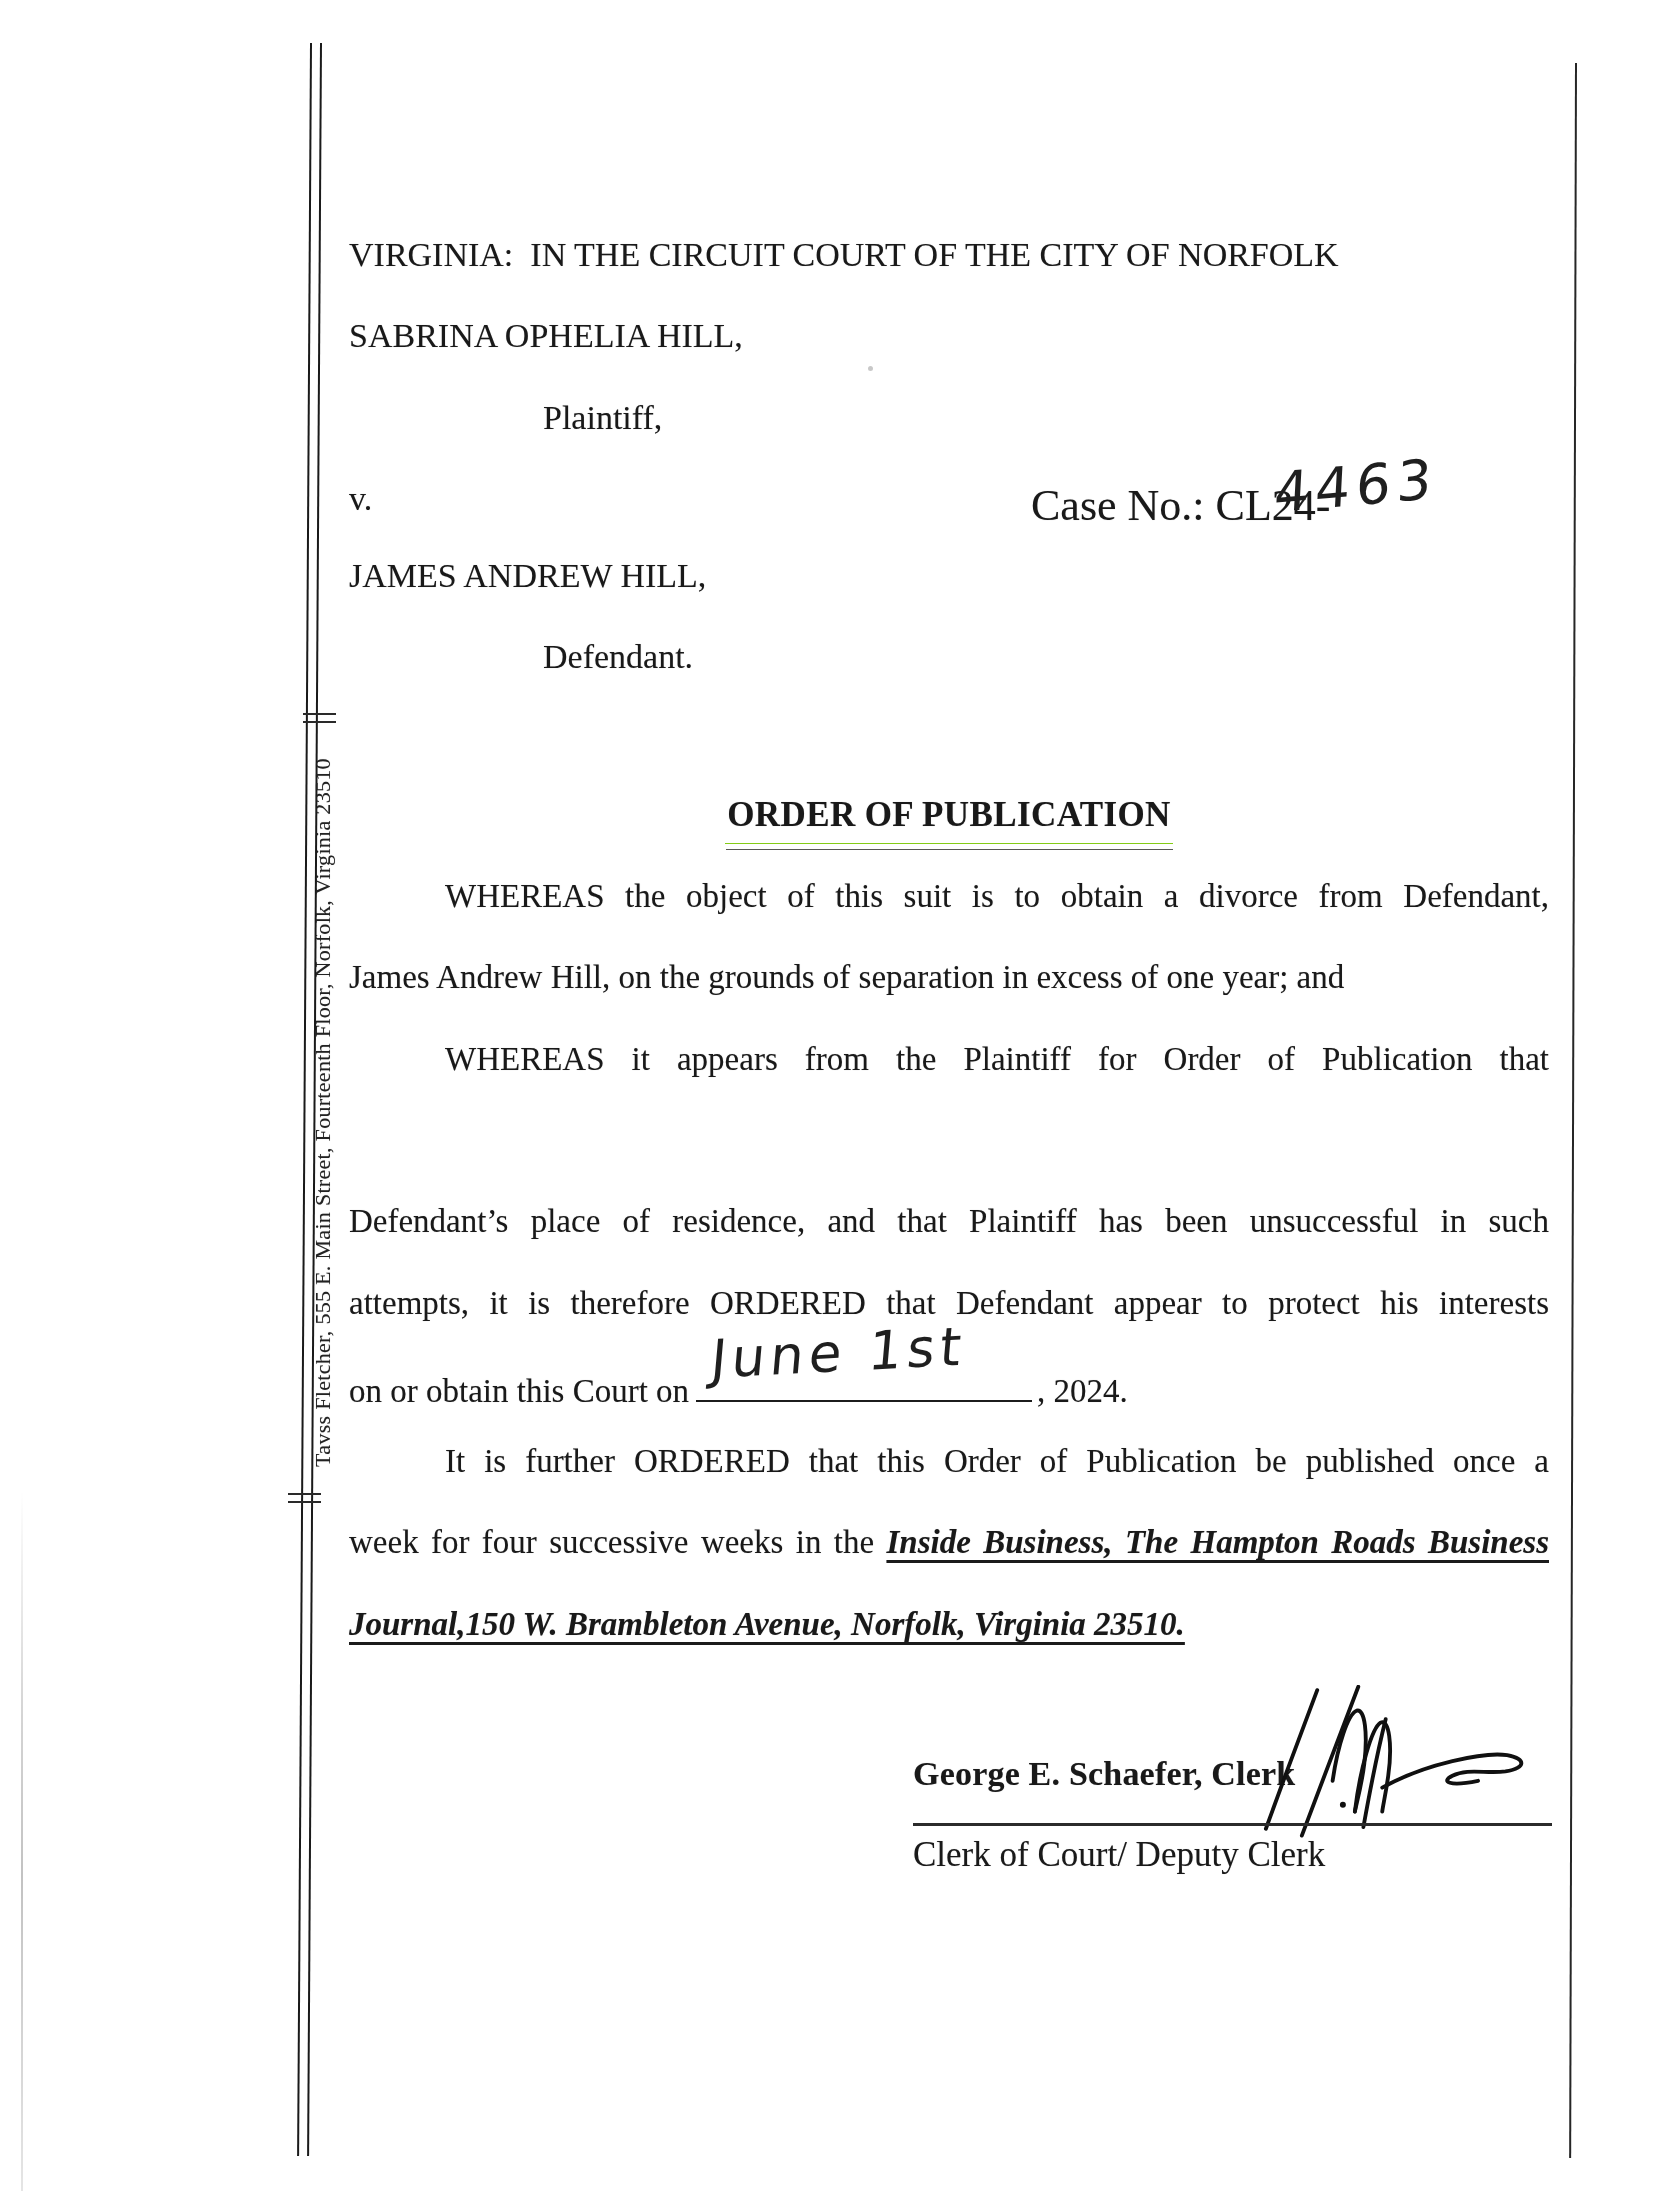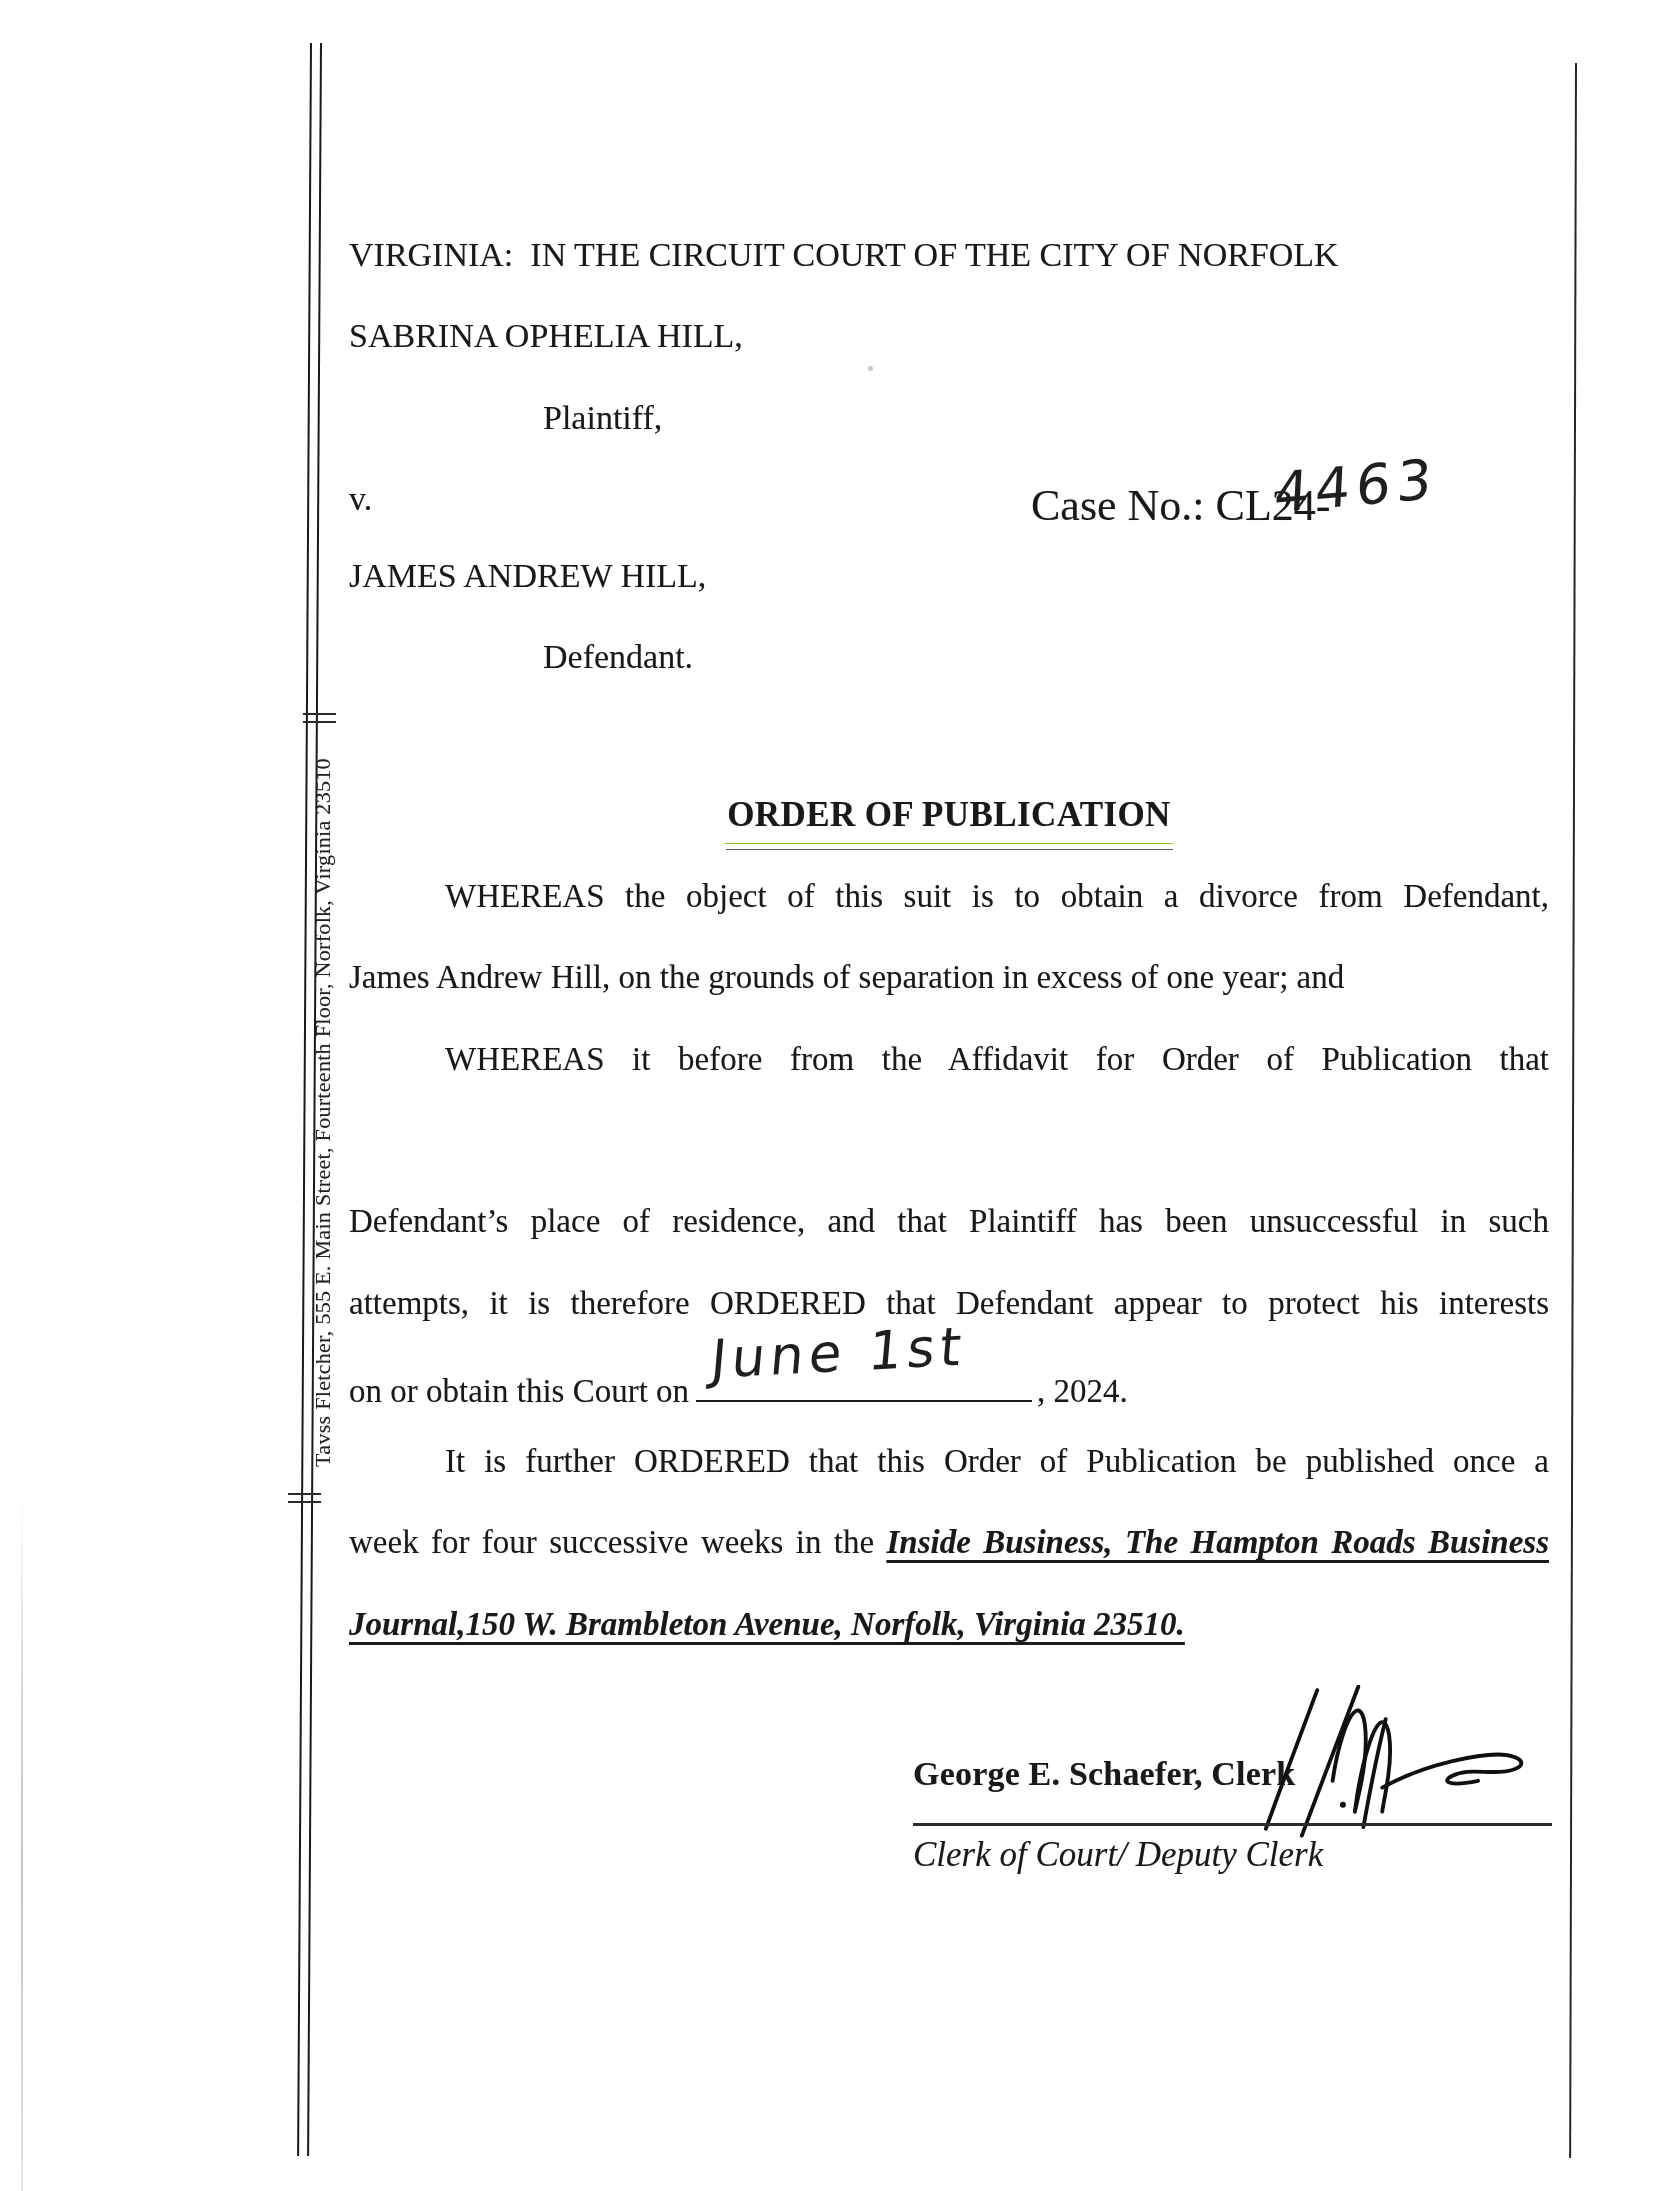--- a/index.html
+++ b/index.html
@@ -157,21 +157,20 @@
   .sig-rule {
     position: absolute;
     left: 913px; top: 1823px;
     width: 639px; height: 2.6px;
     background: #2b2b2b;
   }
   .clerk-title {
     position: absolute;
     left: 913px; top: 1835px;
     font-size: 35px;
-    font-style: italic;
   }
   .signature {
     position: absolute;
     left: 1257px; top: 1685px;
     width: 283px; height: 154px;
   }
   .signature path { stroke: #101010; stroke-width: 4.5; fill: none; stroke-linecap: round; }
   .signature .dot { fill: #101010; stroke: none; }
 </style>
 </head>
@@ -201,21 +200,21 @@
   <div class="line cap" style="top:554px">JAMES ANDREW HILL,</div>
   <div class="line cap cap-indent" style="top:635px">Defendant.</div>
 
   <div class="line title-row" style="top:792px">
     <span class="doc-title">ORDER OF PUBLICATION</span>
   </div>
 
   <div class="line just indent" style="top:875px">WHEREAS the object of this suit is to obtain a divorce from Defendant,</div>
   <div class="line" style="top:956px">James Andrew Hill, on the grounds of separation in excess of one year; and</div>
 
-  <div class="line just indent" style="top:1038px">WHEREAS it before from the Affidavit for Order of Publication that</div>
+  <div class="line just indent" style="top:1038px">WHEREAS it appears from the Plaintiff for Order of Publication that</div>
   <div class="line just" style="top:1200px">Defendant’s place of residence, and that Plaintiff has been unsuccessful in such</div>
   <div class="line just" style="top:1282px">attempts, it is therefore ORDERED that Defendant appear to protect his interests</div>
 
   <div class="line" style="top:1359px">
     <span>on or obtain this Court on</span><span class="date-slot"><span class="date-hand hand">June 1st</span></span><span class="date-year">, 2024.</span>
   </div>
 
   <div class="line just indent" style="top:1440px">It is further ORDERED that this Order of Publication be published once a</div>
   <div class="line just" style="top:1521px">
     <span>week for four successive weeks in the </span><span class="emph">Inside Business, The Hampton Roads Business</span>

